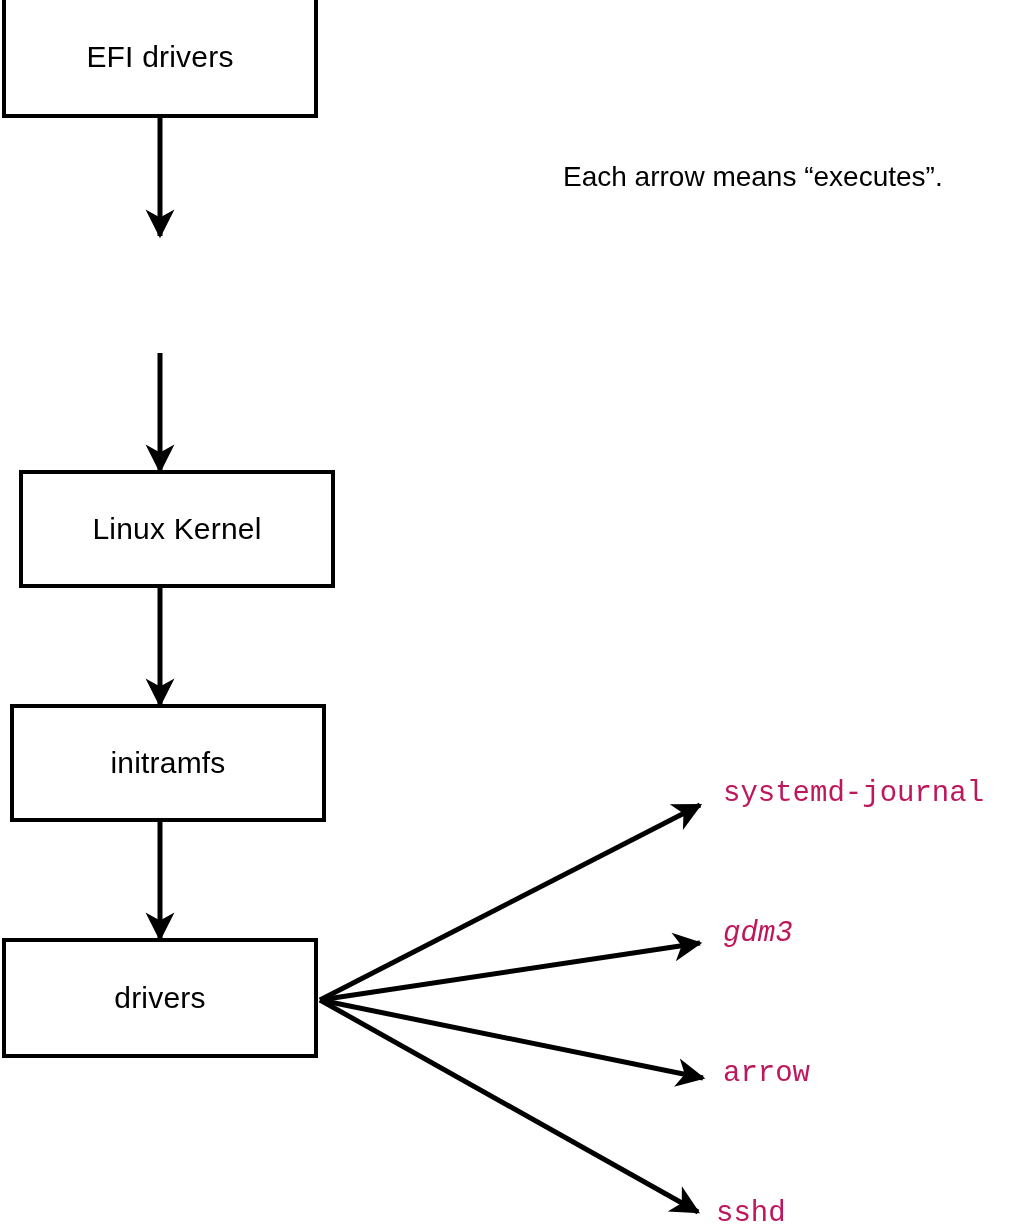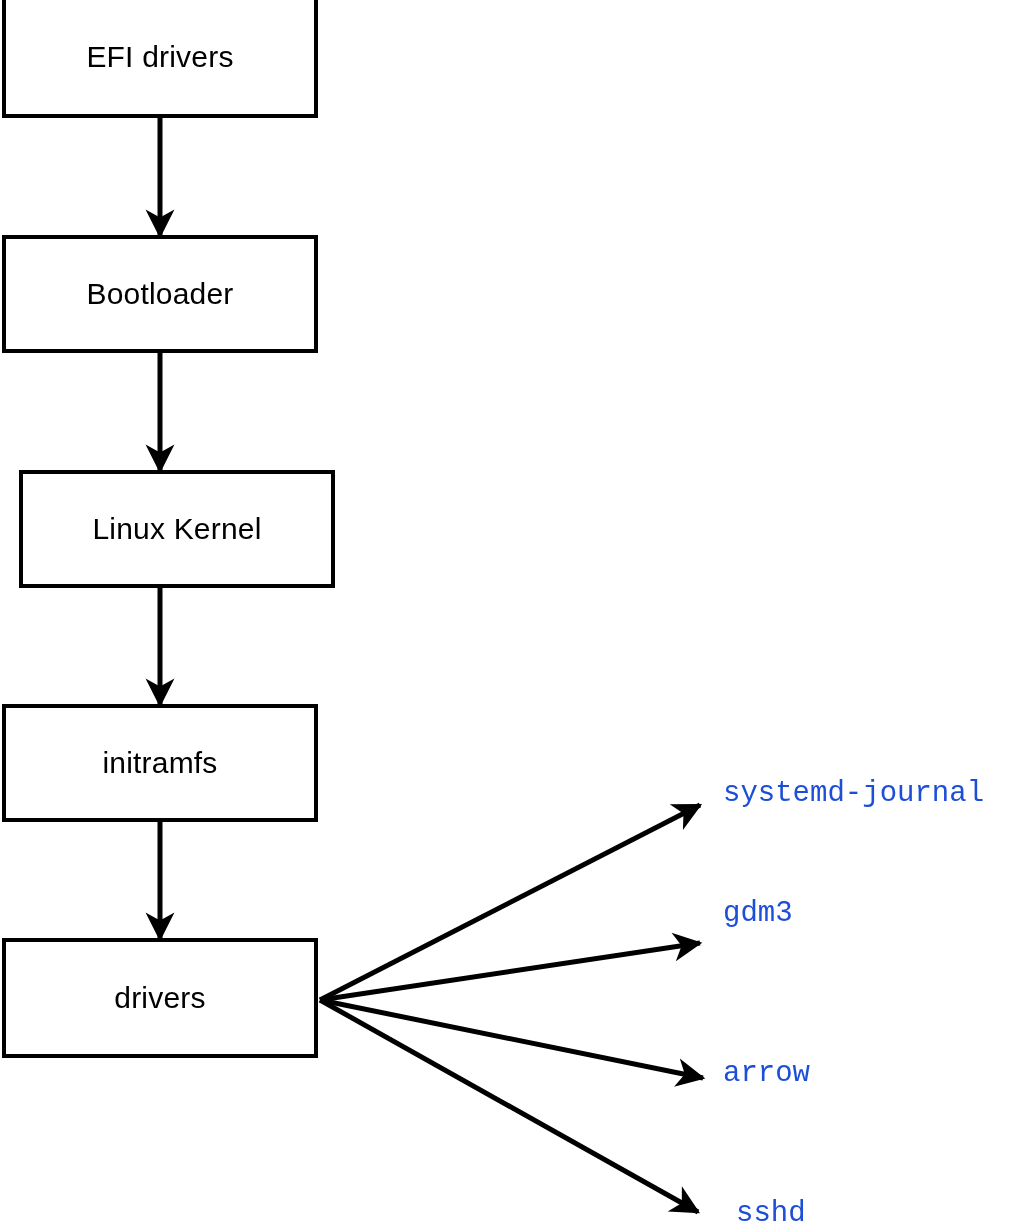--- a/index.html
+++ b/index.html
@@ -37,21 +37,21 @@
     font-family: "Liberation Sans", sans-serif;
     font-size: 30px;
     color: #000000;
     line-height: 1;
     letter-spacing: 0.2px;
   }
   .service-label {
     position: absolute;
     font-family: "Liberation Mono", monospace;
     font-size: 29px;
-    color: #1d4ed8;
+    color: #be185d;
     line-height: 1;
     white-space: nowrap;
   }
   .note-text {
     position: absolute;
     font-family: "Liberation Sans", sans-serif;
     font-size: 28px;
     color: #000000;
     line-height: 1;
     white-space: nowrap;
@@ -93,38 +93,36 @@
     </g>
     <g>
       <line x1="320" y1="1000" x2="698" y2="1212" stroke="#000000" stroke-width="5" marker-end="url(#arrowStealth)"></line>
     </g>
   </svg>
 
   <div class="stage-box" style="left:2px; top:-4px; width:316px; height:122px;">
     <span class="stage-label">EFI drivers</span>
   </div>
 
-  <div class="stage-box" style="left:2px; top:235px; width:316px; height:118px;">
-    <span class="stage-label">Bootloader</span>
-  </div>
 
   <div class="stage-box" style="left:19px; top:470px; width:316px; height:118px;">
     <span class="stage-label">Linux Kernel</span>
   </div>
 
-  <div class="stage-box" style="left:2px; top:704px; width:316px; height:118px;">
+  <div class="stage-box" style="left:10px; top:704px; width:316px; height:118px;">
     <span class="stage-label">initramfs</span>
   </div>
 
   <div class="stage-box" style="left:2px; top:938px; width:316px; height:120px;">
     <span class="stage-label">drivers</span>
   </div>
 
   <div class="service-label" style="left:723px; top:779px;">systemd-journal</div>
 
-  <div class="service-label" style="left:723px; top:899px;">gdm3</div>
+  <div class="service-label" style="left:723px; top:919px;font-style:italic;">gdm3</div>
 
   <div class="service-label" style="left:723px; top:1059px;">arrow</div>
 
-  <div class="service-label" style="left:736px; top:1199px;text-align:center;">sshd</div>
+  <div class="service-label" style="left:716px; top:1199px;text-align:center;">sshd</div>
 
+  <div class="note-text" style="left:563px; top:163px;">Each arrow means “executes”.</div>
 
 </div>
 
 </body></html>

